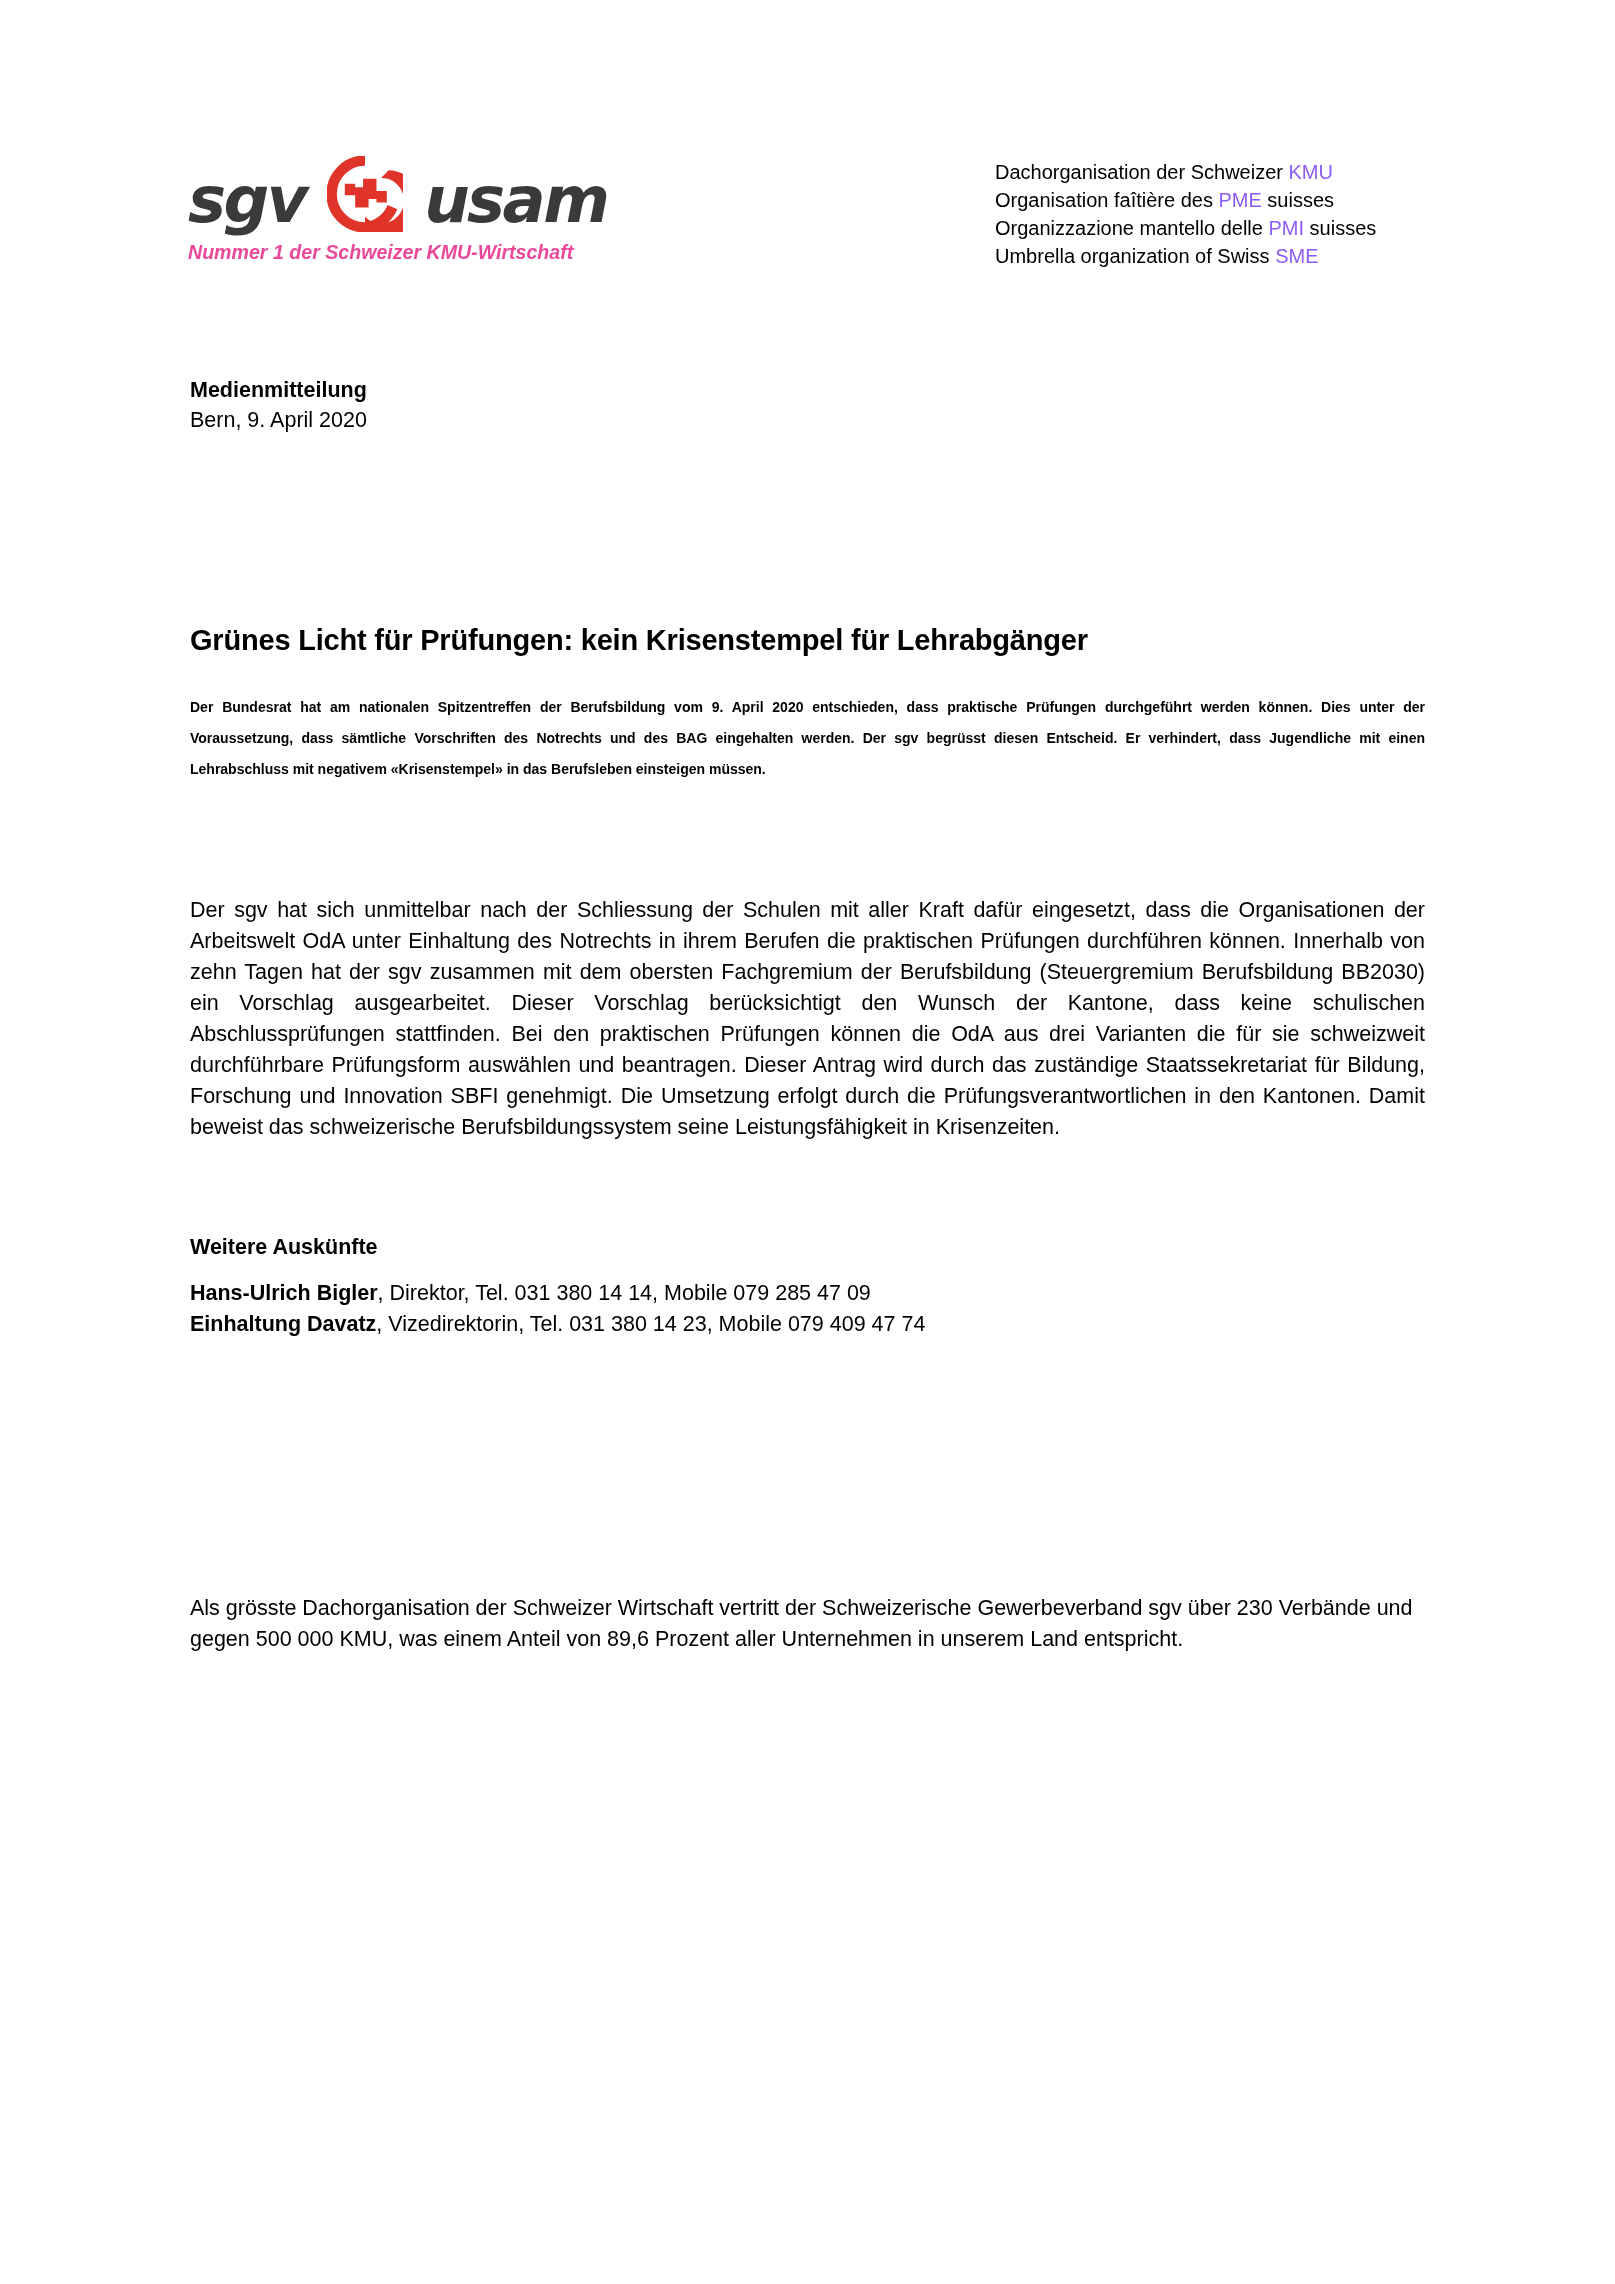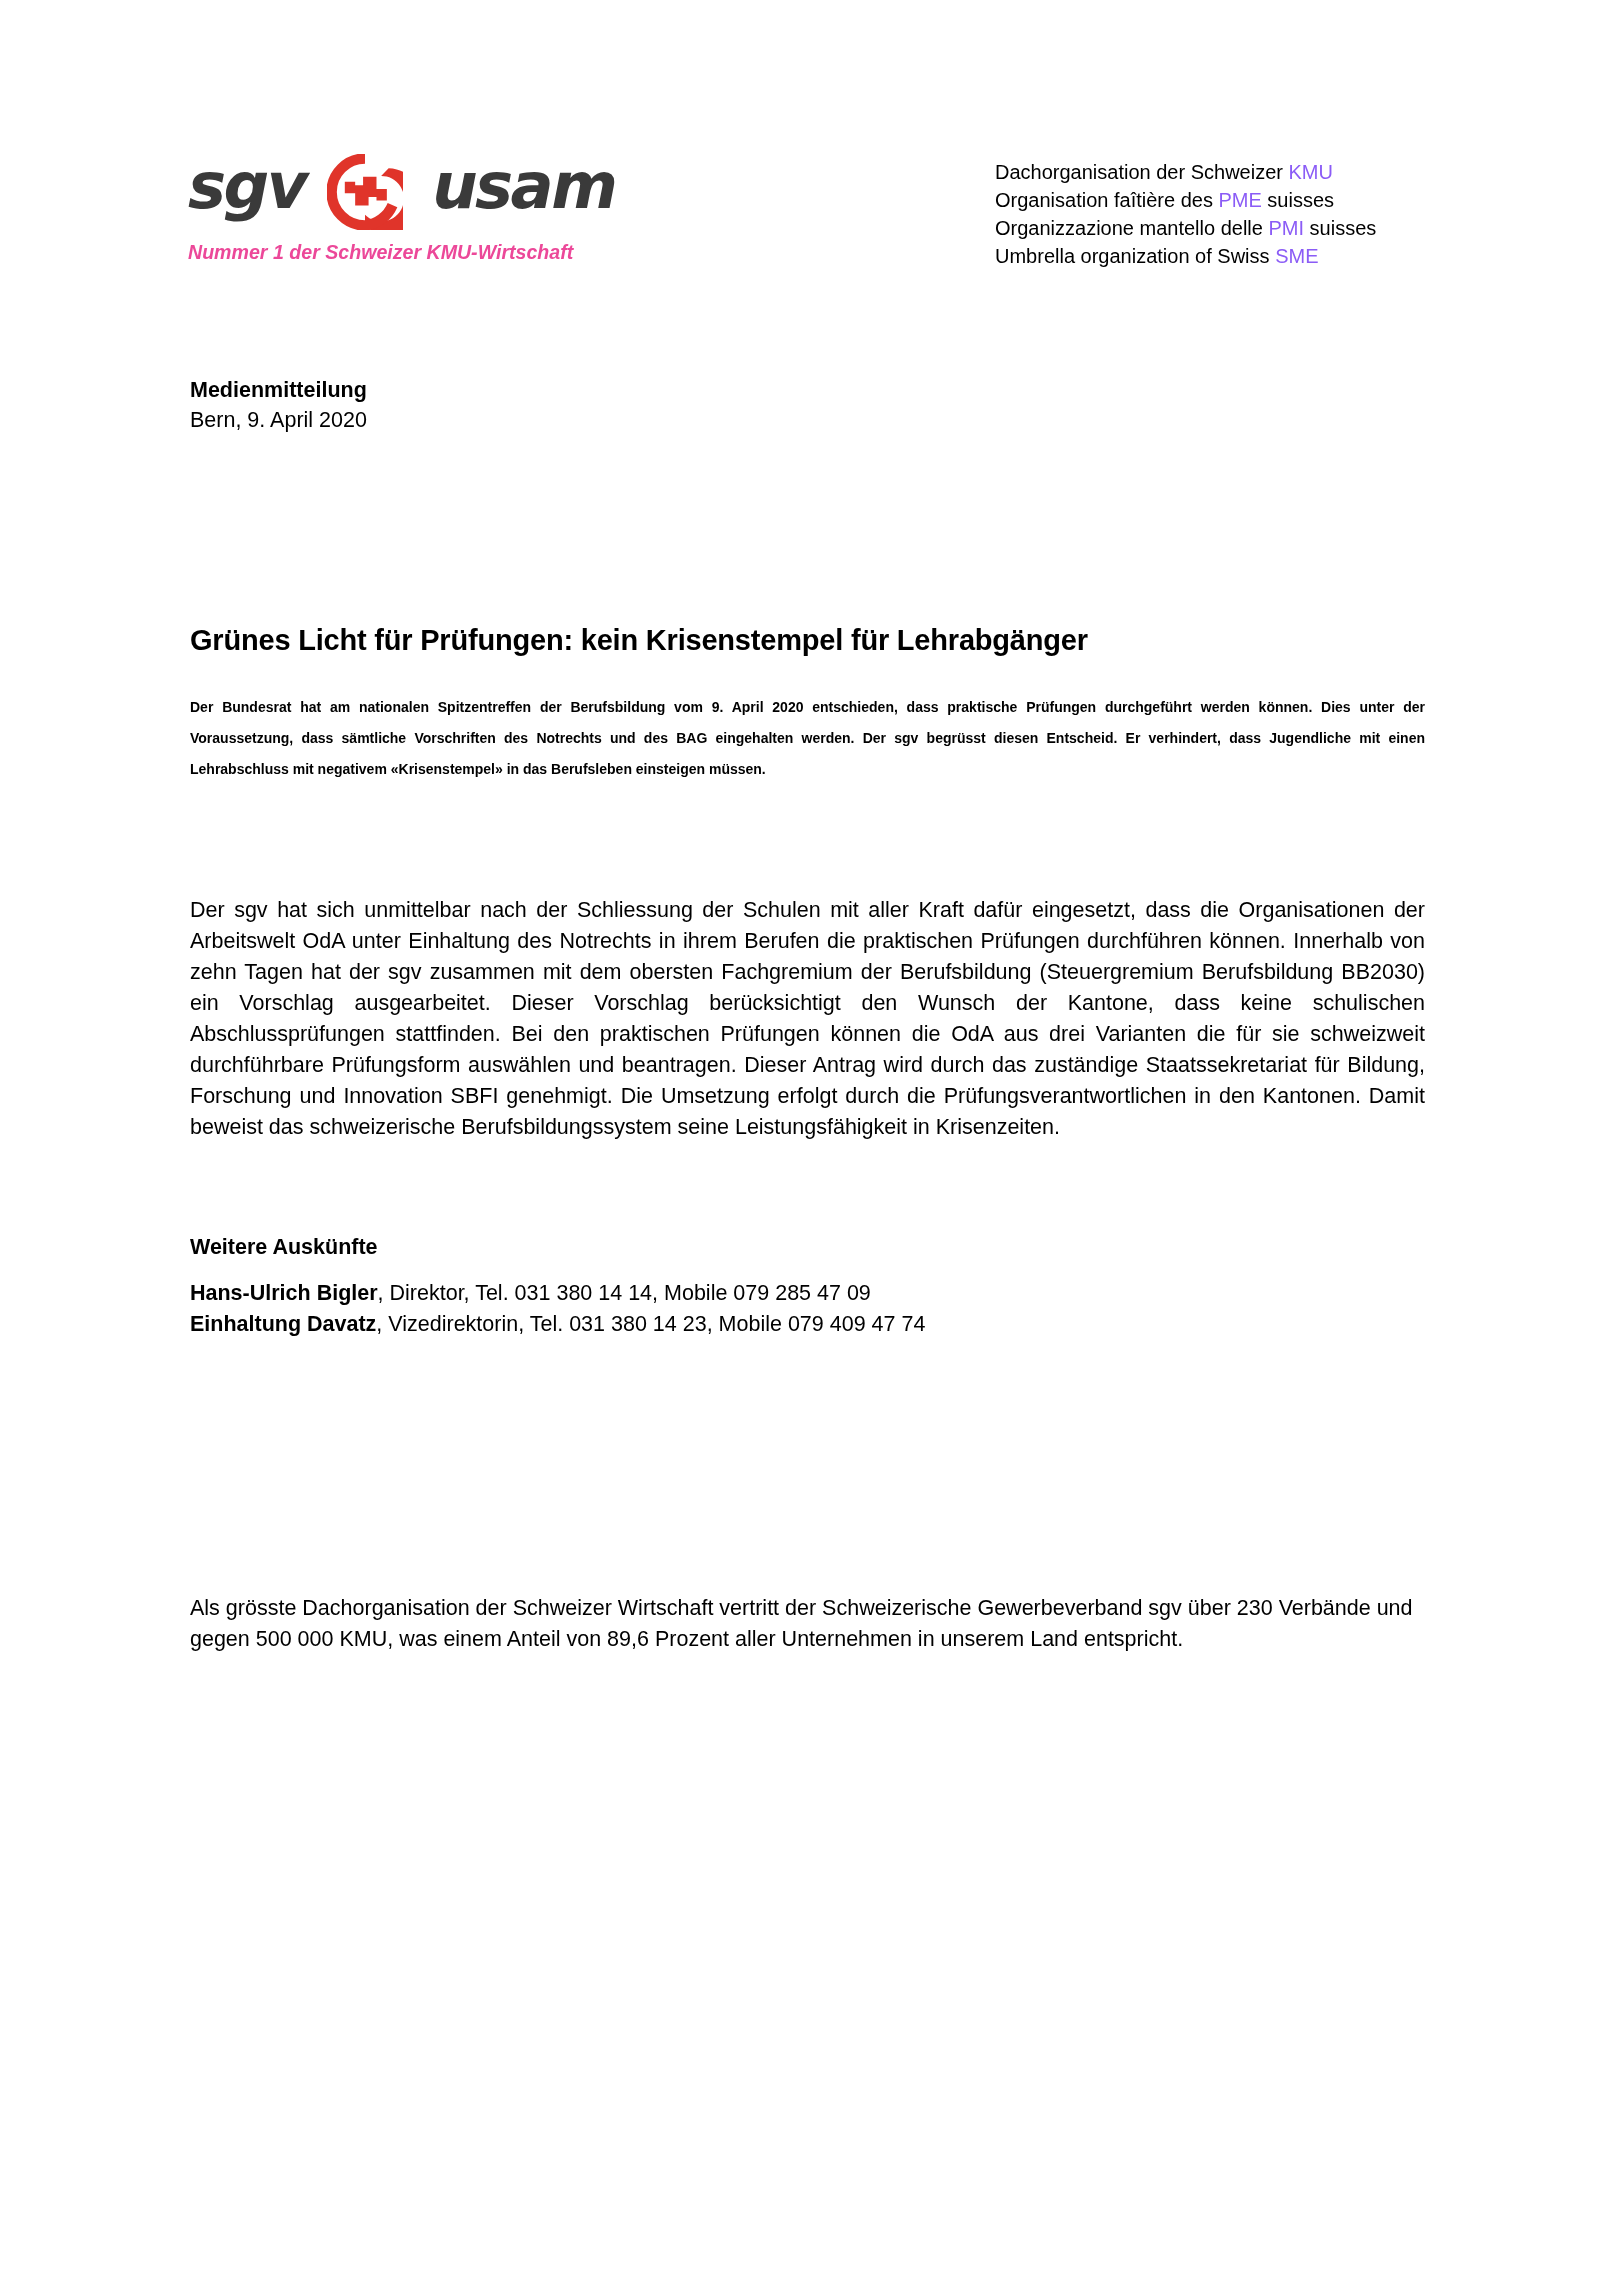--- a/index.html
+++ b/index.html
@@ -28,35 +28,35 @@
   }
 
   .logo-block {
     position: absolute;
     left: 188px;
     top: 154px;
     width: 404px;
   }
   .logo-mark-row {
     display: flex;
-    align-items: flex-start;
+    align-items: flex-end;
     height: 78px;
     gap: 20px;
   }
   .logo-word {
     font-family: "DejaVu Sans", sans-serif;
     font-style: italic;
     font-weight: 700;
     font-size: 64px;
     letter-spacing: -2.6px;
     color: #3a3a3a;
     line-height: 1;
   }
   .logo-word.left { margin-right: 1.3px; }
-  .logo-word.right { margin-left: 9px; }
+  .logo-word.right { margin-left: 1px; }
 
   .logo-emblem {
     position: relative;
     width: 76px;
     height: 76px;
     flex: 0 0 76px;
   }
   .logo-emblem svg { display: block; width: 76px; height: 76px; }
 
   .logo-tagline {

